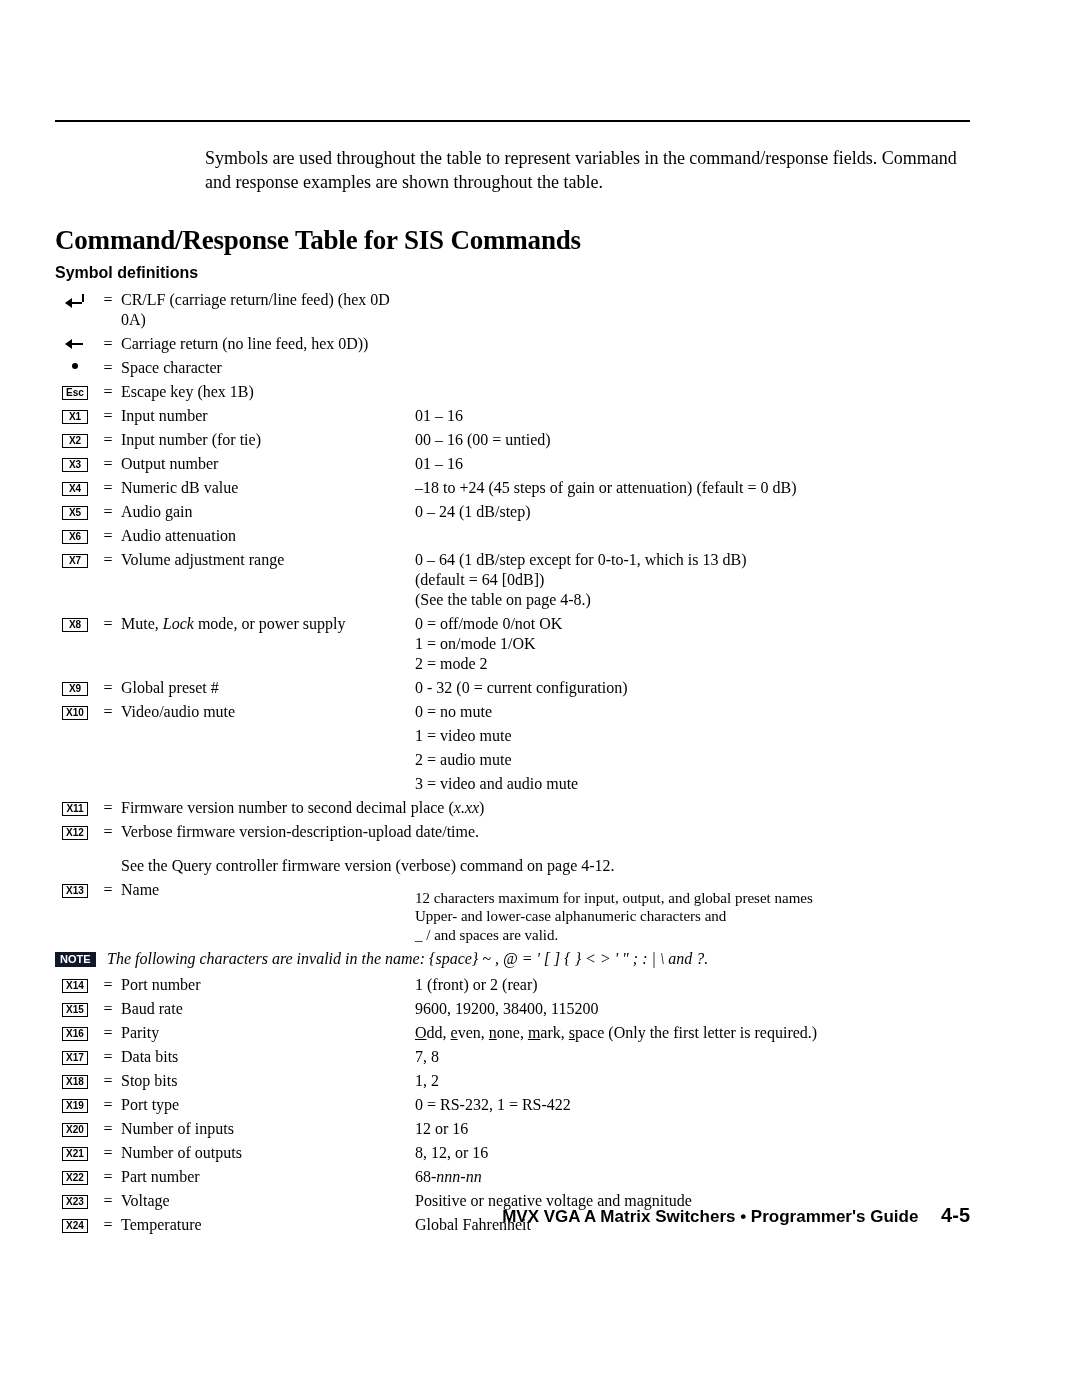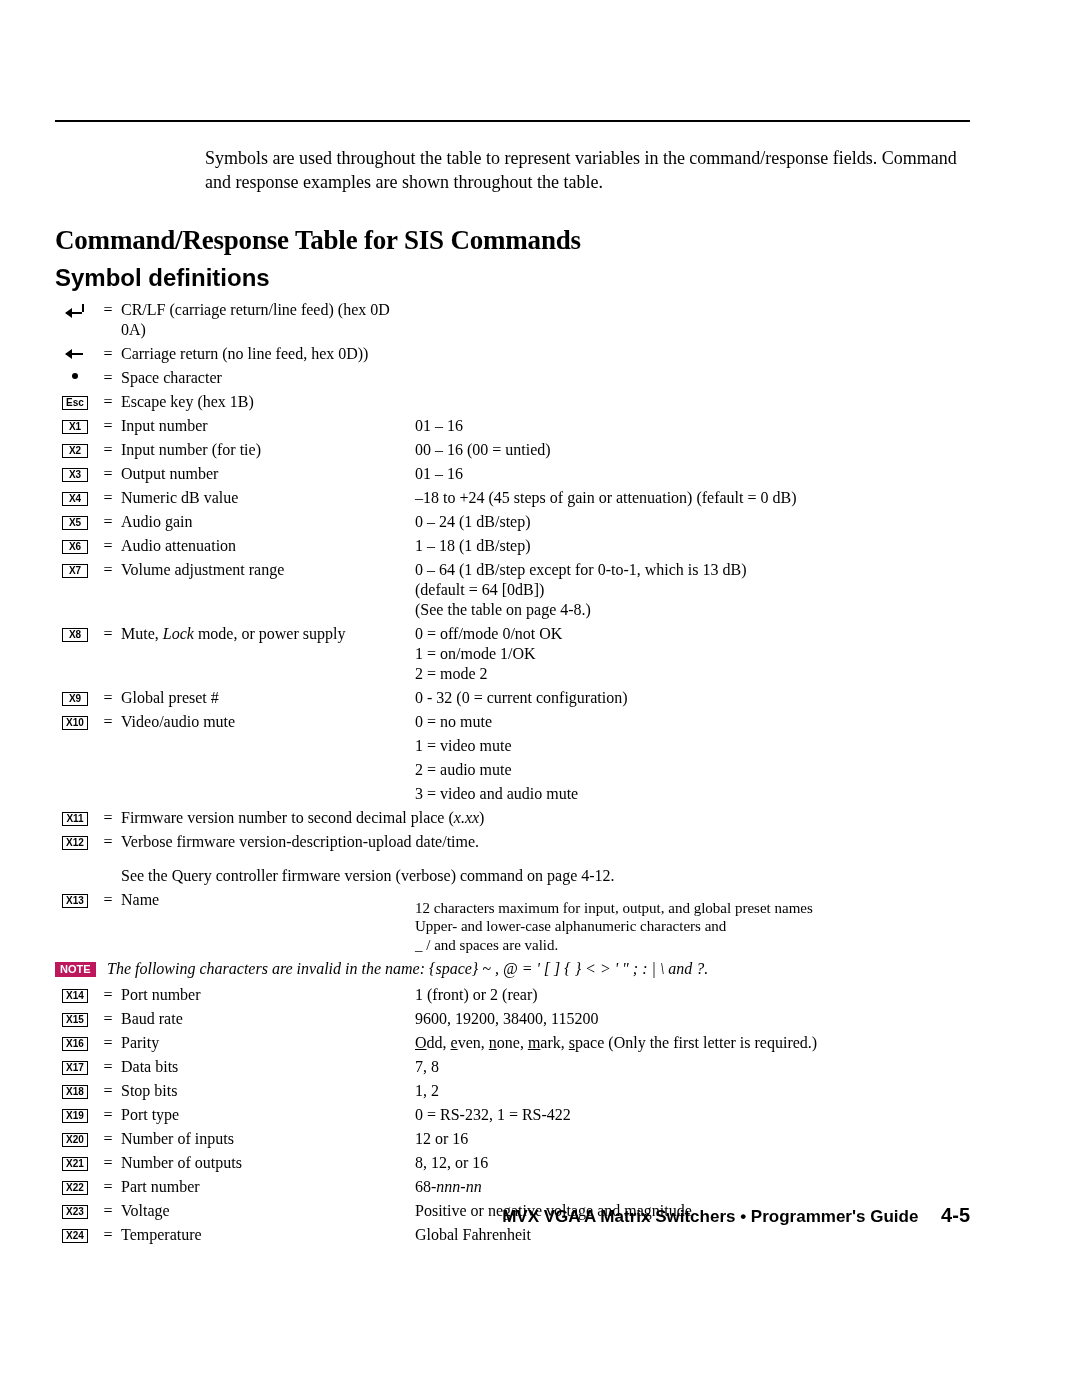--- a/index.html
+++ b/index.html
@@ -31,21 +31,21 @@
   h1.section {
     font-family: Liberation Serif, serif;
     font-weight: 900;
     font-size: 27px;
     margin: 0 0 8px 0;
     letter-spacing: -0.2px;
   }
   h2.subsection {
     font-family: Arial, Helvetica, sans-serif;
     font-weight: 900;
-    font-size: 24px;
+    font-size: 16px;
     margin: 0 0 8px 0;
   }
   .defs {
     font-size: 16px;
     line-height: 1.25;
   }
   .row {
     display: grid;
     grid-template-columns: 40px 18px 290px 1fr;
     column-gap: 4px;
@@ -80,21 +80,21 @@
     border: 1.3px solid #000;
     font-family: Arial, Helvetica, sans-serif;
     font-weight: bold;
     font-size: 10px;
     line-height: 12px;
     padding: 0 3px;
     vertical-align: 1px;
   }
   .notebox {
     display: inline-block;
-    background: #be185d;
+    background: #0f172a;
     color: #fff;
     font-family: Arial, Helvetica, sans-serif;
     font-weight: bold;
     font-size: 11px;
     line-height: 15px;
     padding: 0 5px;
     vertical-align: 1px;
     margin-right: 6px;
   }
   .dot {
@@ -242,21 +242,20 @@
       <div class="sym"><span class="xbox">X5</span></div>
       <div class="eq">=</div>
       <div class="desc">Audio gain</div>
       <div class="range">0 – 24 (1 dB/step)</div>
     </div>
 
     <div class="row">
       <div class="sym"><span class="xbox">X6</span></div>
       <div class="eq">=</div>
       <div class="desc">Audio attenuation</div>
-      <div class="range">1 – 18 (1 dB/step)</div>
     </div>
 
     <div class="row">
       <div class="sym"><span class="xbox">X7</span></div>
       <div class="eq">=</div>
       <div class="desc">Volume adjustment range</div>
       <div class="range multi">
         <span>0 – 64 (1 dB/step except for 0-to-1, which is 13 dB)</span><br>
         <span>(default = 64 [0dB])</span><br>
         <span>(See the table on page 4-8.)</span>

